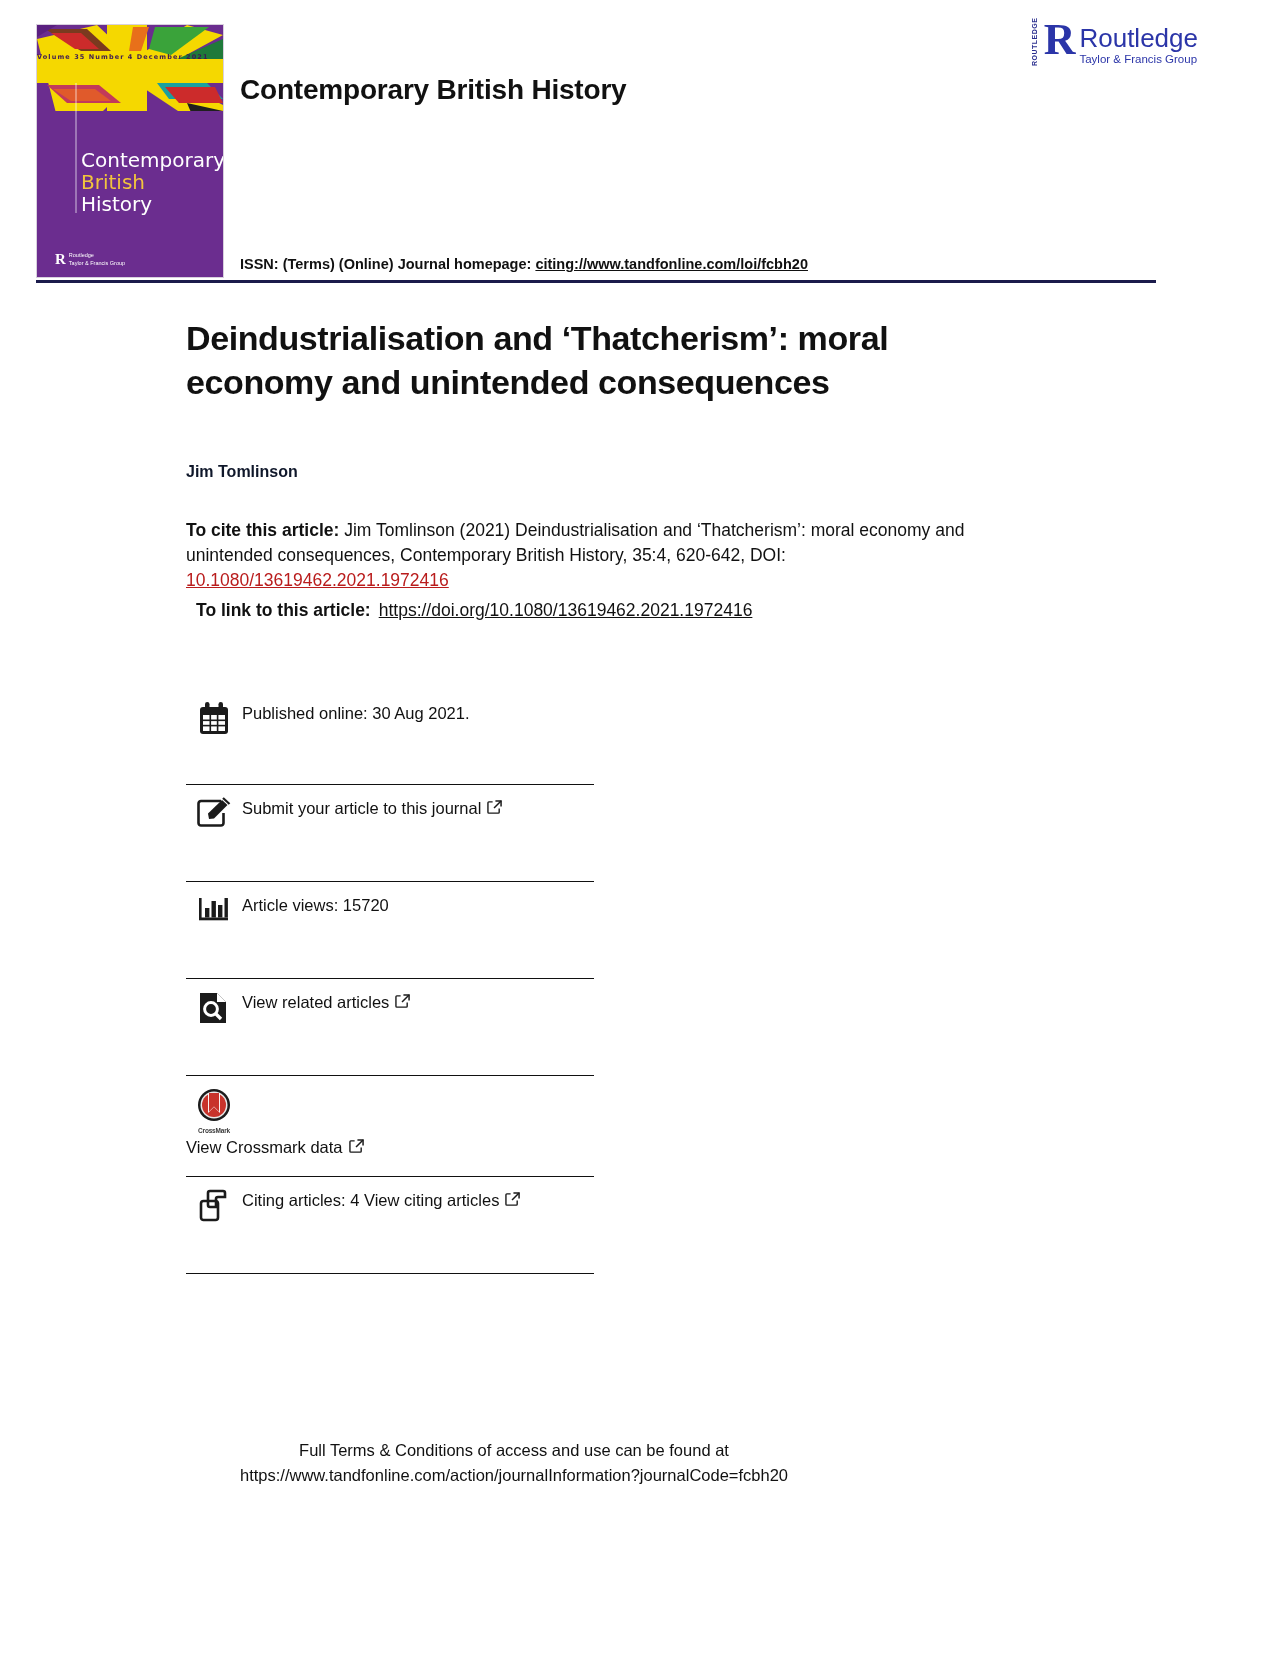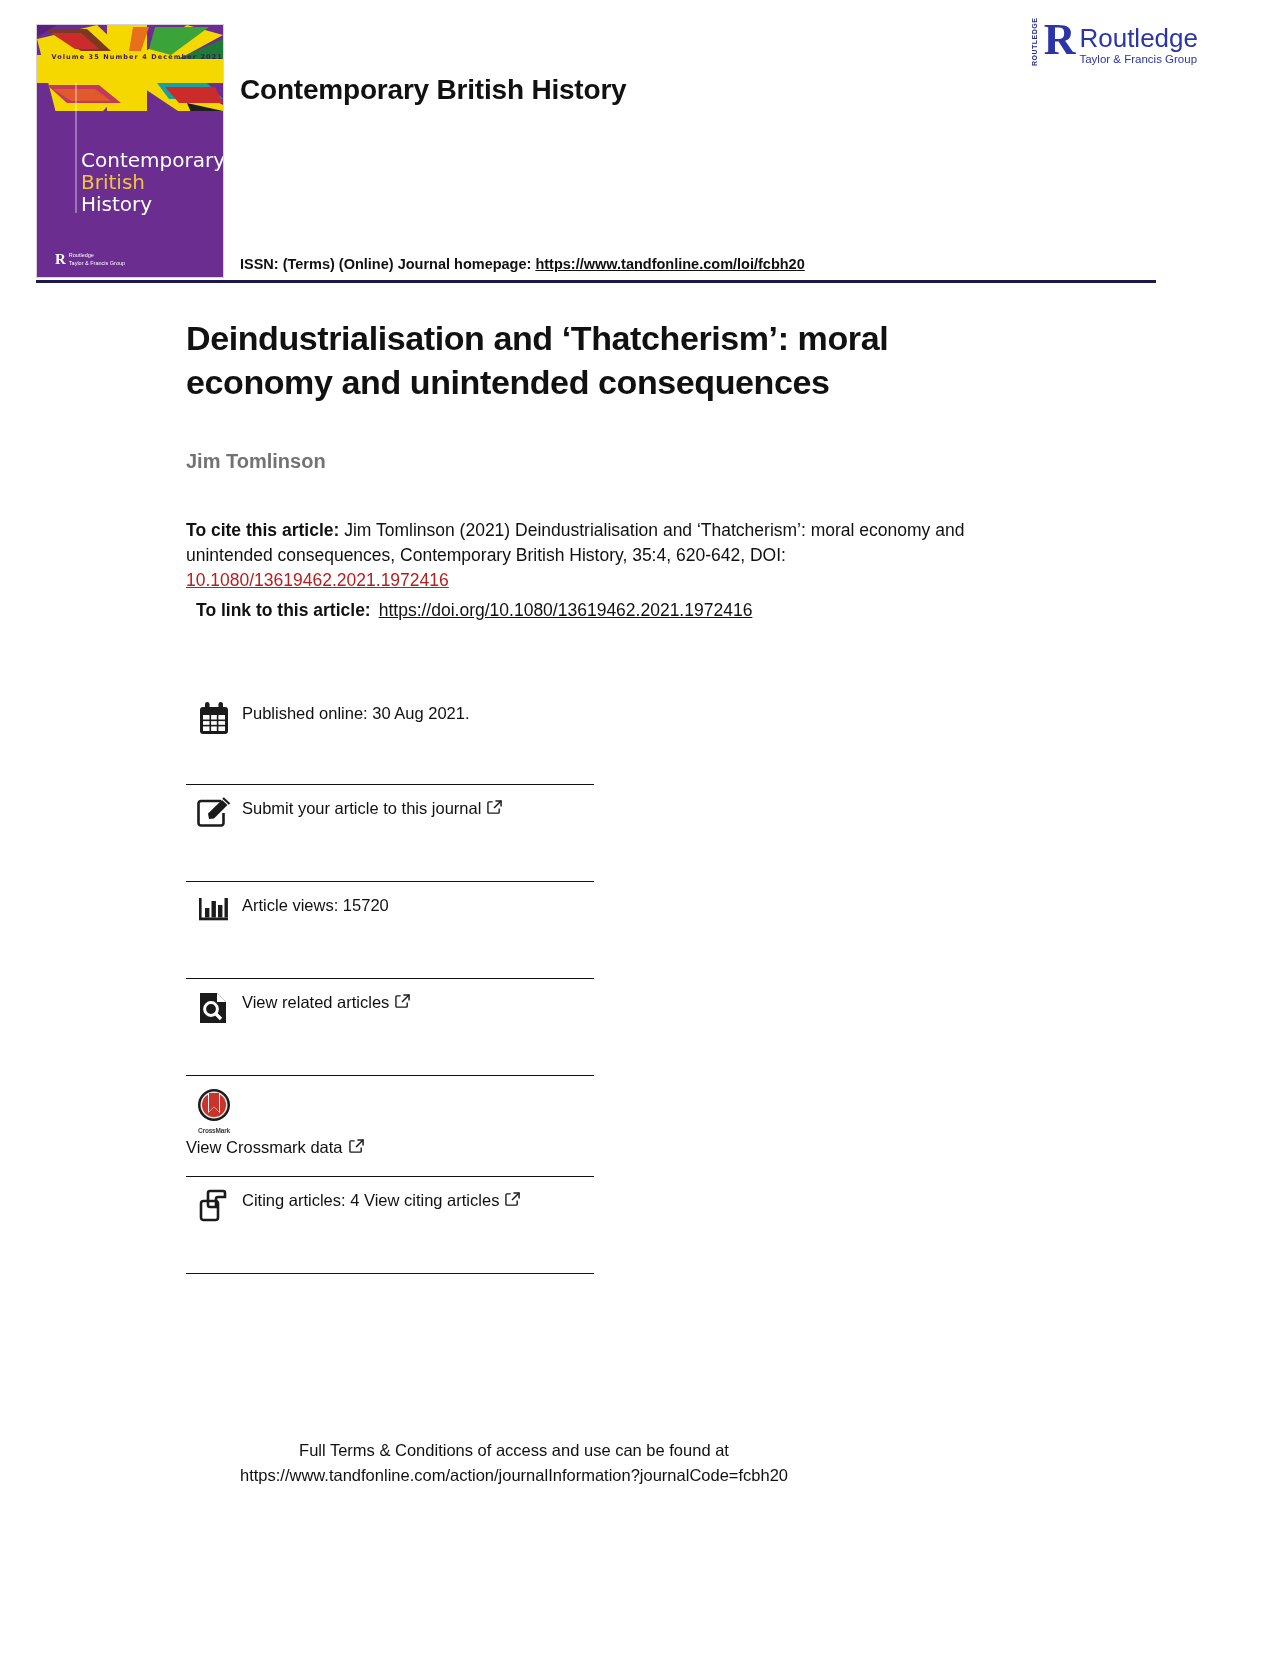--- a/index.html
+++ b/index.html
@@ -19,21 +19,21 @@
   .cover {
     position:absolute; left:36px; top:24px; width:186px; height:252px;
     background:#6b2d8f;
     overflow:hidden;
     border:1px solid #d8d0dd;
   }
   .cover .flag { position:absolute; left:0; top:0; width:186px; height:86px; overflow:hidden; }
   .cover .flag svg { display:block; }
   .cover .voltext {
     position:absolute; left:0; top:28px; width:186px;
-    text-align:right;
+    text-align:left;
     font-size:6.5px; letter-spacing:1.1px; color:#3d1a52;
     font-family:"DejaVu Sans", sans-serif; font-weight:bold;
     z-index:5;
   }
   .cover .vline {
     position:absolute; left:38px; top:58px; width:2px; height:130px;
     background:rgba(255,255,255,0.35);
   }
   .cover .ctitle {
     position:absolute; left:44px; top:100px; width:150px;
@@ -99,22 +99,22 @@
   }
 
   
   .article-title {
     position:absolute; left:186px; top:316px; width:830px;
     font-family:"Liberation Sans", sans-serif;
     font-size:34px; line-height:44px; font-weight:bold;
     color:#111111; letter-spacing:-0.4px;
   }
   .authors {
-    position:absolute; left:186px; top:450px;
-    font-size:20px; font-weight:bold; color:#737373;
+    position:absolute; left:186px; top:463px;
+    font-size:16px; font-weight:bold; color:#0f172a;
   }
   .cite-block {
     position:absolute; left:186px; top:518px; width:810px;
     font-size:17.5px; line-height:25px; color:#111111;
   }
   .cite-block .lbl { font-weight:bold; }
   .cite-block a { color:#b91c1c; text-decoration:underline; }
   .link-block {
     position:absolute; left:186px; top:598px; width:810px;
     font-size:17.5px; line-height:25px; color:#111111;margin-left:10px;
@@ -204,21 +204,21 @@
         <span class="rl-t">Routledge</span><br>
         <span class="rl-t">Taylor &amp; Francis Group</span>
       </span>
     </div>
   </div>
 
   <div class="journal-title">Contemporary British History</div>
 
   <div class="issn-line">
     <span>ISSN: (Terms) (Online) Journal homepage:</span>
-    <a href="#">https://www.tandfonline.com/loi/fcbh20</a>
+    <a href="#">citing://www.tandfonline.com/loi/fcbh20</a>
   </div>
 
   <div class="routledge">
     <div class="rbar">ROUTLEDGE</div>
     <div class="rglyph">R</div>
     <div class="rtext">
       <div class="rname">Routledge</div>
       <div class="rsub">Taylor &amp; Francis Group</div>
     </div>
   </div>

